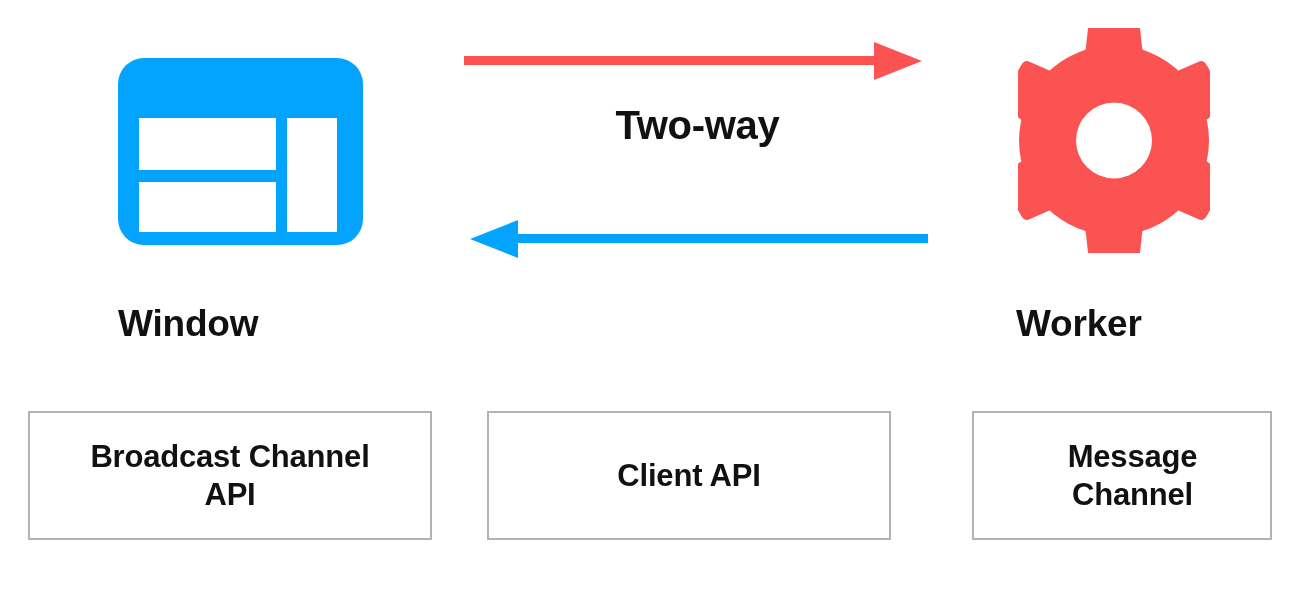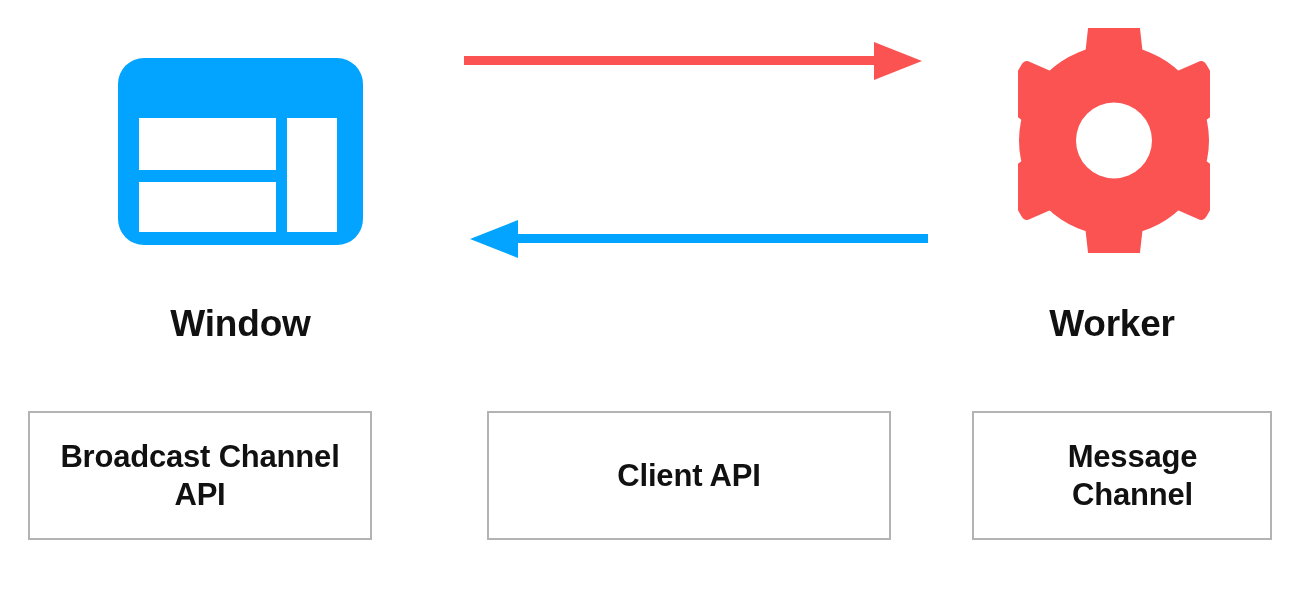--- a/index.html
+++ b/index.html
@@ -111,21 +111,20 @@
     display: block;
     white-space: nowrap;
   }
 
   
   .node-label {
     position: absolute;
     font-size: 37px;
     font-weight: bold;
     color: #111111;
-    text-align: center;
     letter-spacing: -0.2px;
   }
   .label-window {
     left: 118px;
     top: 303px;
     width: 245px;
   }
   .label-worker {
     left: 1016px;
     top: 303px;
@@ -147,21 +146,21 @@
     padding: 4px 10px;
   }
   .api-box .api-text {
     font-size: 31px;
     font-weight: bold;
     line-height: 1.22;
     color: #111111;
     white-space: pre-line;
     letter-spacing: -0.2px;
   }
-  .api-box-1 { left: 28px;  width: 344px; }
+  .api-box-1 { left: 28px;  width: 404px; }
   .api-box-2 { left: 487px; width: 404px; text-align: right; }
   .api-box-3 { left: 972px; width: 300px; padding-left: 31px; }
 </style>
 </head>
 <body>
 
 <div id="canvas">
 
   <div class="window-icon">
     <div class="frame"></div>
@@ -209,20 +208,21 @@
   </div>
 
   <div class="arrow arrow-bottom">
     <svg viewBox="0 0 464 42" xmlns="http://www.w3.org/2000/svg" aria-hidden="true">
       <rect x="44" y="16" width="420" height="9" fill="#02A4FF"></rect>
       <path d="M 54 2 L 6 21 L 54 40 Z" fill="#02A4FF"></path>
     </svg>
   </div>
 
   <div class="center-caption">
+    <span class="line">Two-way</span>
   </div>
 
   <div class="node-label label-window">Window</div>
   <div class="node-label label-worker">Worker</div>
 
   <div class="api-box api-box-1">
     <span class="api-text">Broadcast Channel
 API</span>
   </div>
   <div class="api-box api-box-2">

